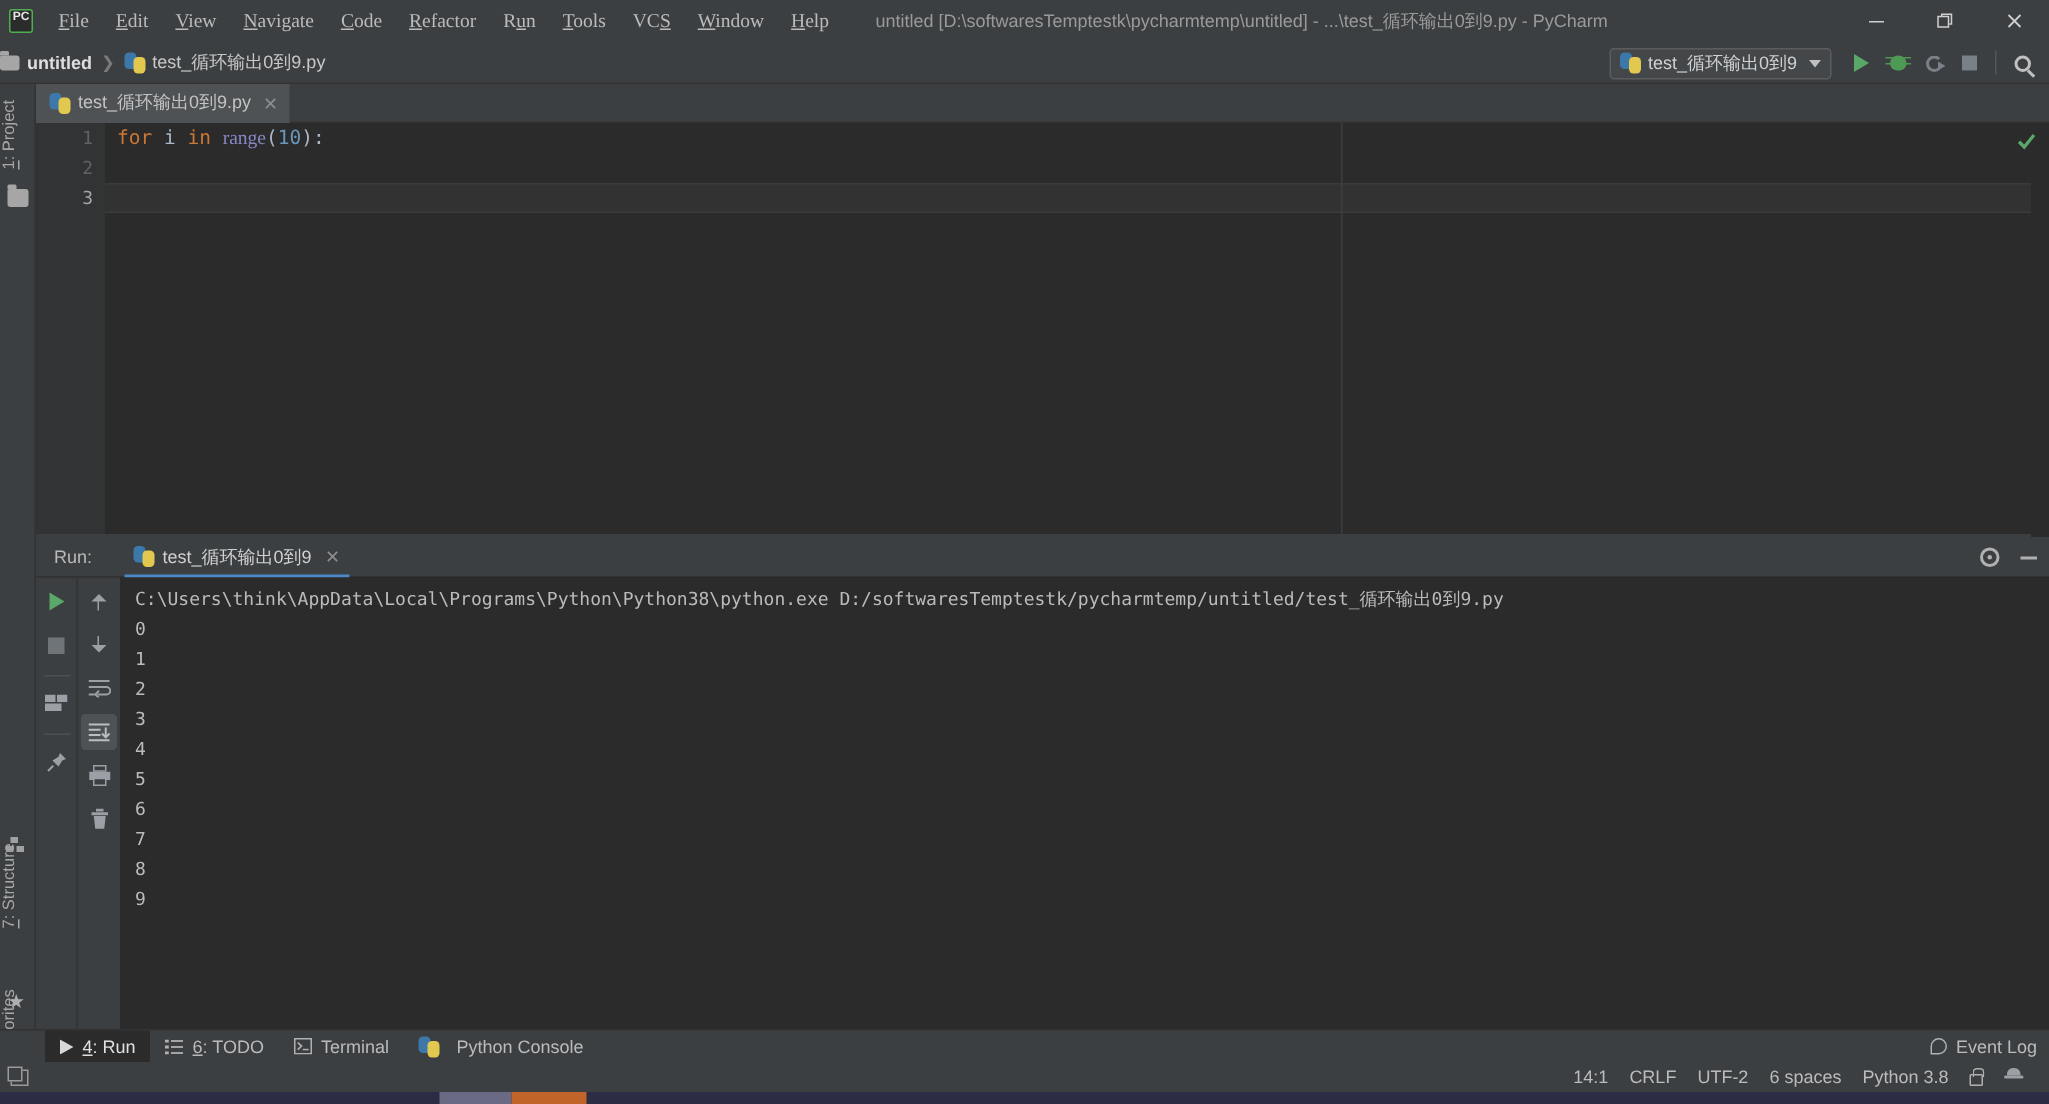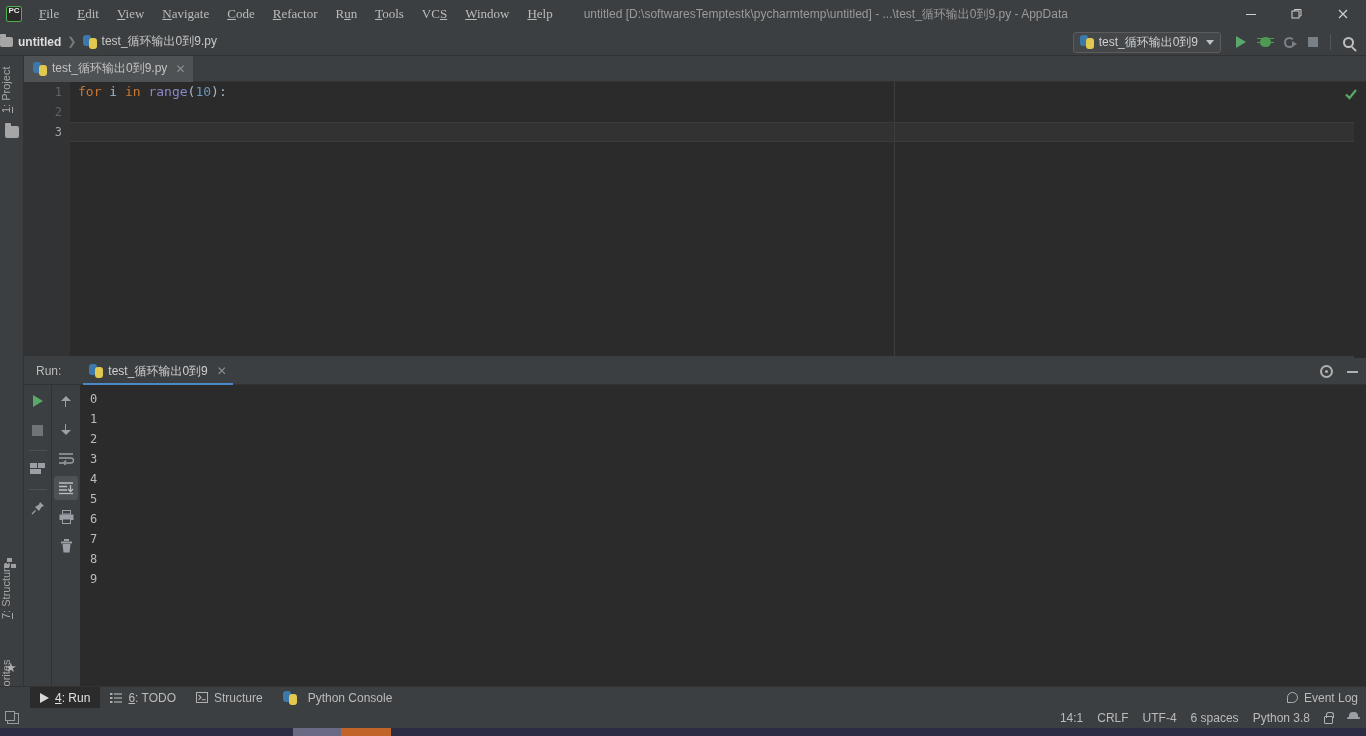--- a/index.html
+++ b/index.html
@@ -148,21 +148,21 @@
     color: #a9b7c6; padding-left: 8px;
   }
   #caretline {
     position: absolute; left: 0; top: 40px; width: 100%; height: 20px;
     background: #323232; border-top: 1px solid #3b3b3b; border-bottom: 1px solid #3b3b3b;
   }
   #rightmargin { position: absolute; left: 870px; top: 0; width: 1px; height: 100%; background: #3c3f41; }
   .codeline { position: relative; height: 20px; white-space: pre; z-index: 2; }
   .kw { color: #cc7832; }
   .num { color: #6897bb; }
-  .fn { color: #8888c6; }
+  .fn { color: #8888c6; font-family: Liberation Serif, serif; }
   .id { color: #a9b7c6; }
   .pn { color: #a9b7c6; }
   #inspect-ok {
     position: absolute; right: 8px; top: 5px; width: 14px; height: 14px; z-index: 3;
   }
   #editor-scrolltrack {
     position: absolute; right: 0; top: 26px; width: 12px; height: 274px; background: #2b2b2b;
   }
 
   
@@ -235,21 +235,21 @@
   .evlog-ic { width: 11px; height: 11px; border: 1px solid #b0b0b0; border-radius: 50% 50% 50% 0; }
 
   
   #statusbar {
     position: absolute; left: 0; top: 708px; width: 1366px; height: 20px;
     background: #3c3f41; display: flex; align-items: center;
   }
   #sb-left { margin-left: 7px; display: flex; align-items: center; }
   .sb-win-ic { width: 12px; height: 11px; border: 1px solid #9a9a9a; position: relative; }
   .sb-win-ic::after { content:""; position:absolute; left:-3px; top:-3px; width:8px; height:8px; border:1px solid #9a9a9a; background:#3c3f41; }
-  #sb-right { position: absolute; right: 6px; display: flex; align-items: center; gap: 14px; font-size: 12px; color: #bbbbbb; }
+  #sb-right { position: absolute; right: 17px; display: flex; align-items: center; gap: 14px; font-size: 12px; color: #bbbbbb; }
   .lock-ic { width: 9px; height: 8px; border: 1px solid #b0b0b0; border-radius: 1px; position: relative; margin-top: 3px; }
   .lock-ic::before { content:""; position:absolute; left:1px; top:-5px; width:6px; height:5px; border:1px solid #b0b0b0; border-bottom:none; border-radius: 3px 3px 0 0; }
   .hat-ic { width: 13px; height: 12px; position: relative; }
   .hat-ic::before { content:""; position:absolute; left:2px; top:0; width:9px; height:5px; background:#9aa0a6; border-radius:4px 4px 0 0; }
   .hat-ic::after { content:""; position:absolute; left:0; top:5px; width:13px; height:2px; background:#9aa0a6; border-radius:1px; }
 
   
   #taskbar { position: absolute; left: 0; top: 728px; width: 1366px; height: 8px; background: #2c2c44; }
   #tb-a { position: absolute; left: 293px; top: 0; width: 48px; height: 8px; background: #6a6a85; }
   #tb-b { position: absolute; left: 341px; top: 0; width: 50px; height: 8px; background: #c0642a; }
@@ -265,21 +265,21 @@
     <div class="menu-item"><span></span><u>V</u><span>iew</span></div>
     <div class="menu-item"><span></span><u>N</u><span>avigate</span></div>
     <div class="menu-item"><span></span><u>C</u><span>ode</span></div>
     <div class="menu-item"><span></span><u>R</u><span>efactor</span></div>
     <div class="menu-item"><span>R</span><u>u</u><span>n</span></div>
     <div class="menu-item"><span></span><u>T</u><span>ools</span></div>
     <div class="menu-item"><span>VC</span><u>S</u><span></span></div>
     <div class="menu-item"><span></span><u>W</u><span>indow</span></div>
     <div class="menu-item"><span></span><u>H</u><span>elp</span></div>
   </div>
-  <div id="win-title">untitled [D:\softwaresTemptestk\pycharmtemp\untitled] - ...\test_循环输出0到9.py - AppData</div>
+  <div id="win-title">untitled [D:\softwaresTemptestk\pycharmtemp\untitled] - ...\test_循环输出0到9.py - PyCharm</div>
   <div id="wincontrols">
     <div class="wc">
         <svg width="12" height="12" viewBox="0 0 12 12">
           <rect x="1" y="6" width="10" height="1" fill="#cfcfcf"></rect>
         </svg>
       </div>
     <div class="wc">
         <svg width="12" height="12" viewBox="0 0 12 12">
           <rect x="1" y="3" width="7" height="7" fill="none" stroke="#cfcfcf" stroke-width="1"></rect>
           <path d="M3.5 3 V1.5 H10 V8 H8.5" fill="none" stroke="#cfcfcf" stroke-width="1"></path>
@@ -444,20 +444,21 @@
     <div class="rt-btn">
       <svg width="13" height="14" viewBox="0 0 13 14">
         <rect x="4" y="0" width="5" height="2" fill="#9aa0a6"></rect>
         <rect x="1" y="2.5" width="11" height="2" fill="#9aa0a6"></rect>
         <path d="M2.5 5 H10.5 L9.5 13.5 H3.5 Z" fill="#9aa0a6"></path>
       </svg>
     </div>
   </div>
 
   <div id="console">
+      <div class="cline">C:\Users\think\AppData\Local\Programs\Python\Python38\python.exe D:/softwaresTemptestk/pycharmtemp/untitled/test_循环输出0到9.py</div>
       <div class="cline">0</div>
       <div class="cline">1</div>
       <div class="cline">2</div>
       <div class="cline">3</div>
       <div class="cline">4</div>
       <div class="cline">5</div>
       <div class="cline">6</div>
       <div class="cline">7</div>
       <div class="cline">8</div>
       <div class="cline">9</div>
@@ -482,40 +483,40 @@
         <rect x="4" y="8.4" width="8" height="1.2" fill="#b0b0b0"></rect>
     </svg>
     <span><u>6</u><span>: TODO</span></span>
   </div>
   <div class="btab">
     <svg width="12" height="11" viewBox="0 0 12 11">
       <rect x="0.5" y="0.5" width="11" height="10" fill="none" stroke="#b0b0b0"></rect>
       <path d="M2.5 3 L5 5.4 L2.5 7.8" stroke="#b0b0b0" stroke-width="1.1" fill="none"></path>
       <rect x="5.8" y="7.2" width="4" height="1" fill="#b0b0b0"></rect>
     </svg>
-    <span>Structure</span>
+    <span>Terminal</span>
   </div>
   <div class="btab">
     <span class="py-icon"></span>
     <span>Python Console</span>
   </div>
   <div id="bottombar-right">
     <span class="evlog-ic"></span>
     <span>Event Log</span>
   </div>
 </div>
 
 <div id="statusbar">
   <div id="sb-left">
     <span class="sb-win-ic"></span>
   </div>
   <div id="sb-right">
     <span>14:1</span>
     <span>CRLF</span>
-    <span>UTF-4</span>
+    <span>UTF-2</span>
     <span>6 spaces</span>
     <span>Python 3.8</span>
     <span class="lock-ic"></span>
     <span class="hat-ic"></span>
   </div>
 </div>
 
 <div id="taskbar">
   <div id="tb-a"></div>
   <div id="tb-b"></div>

